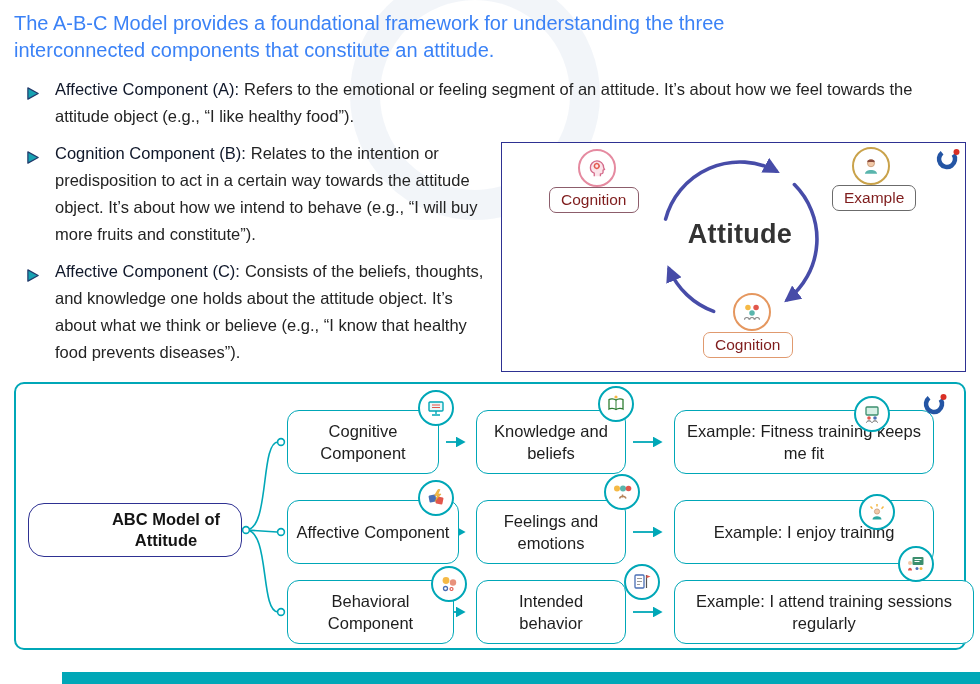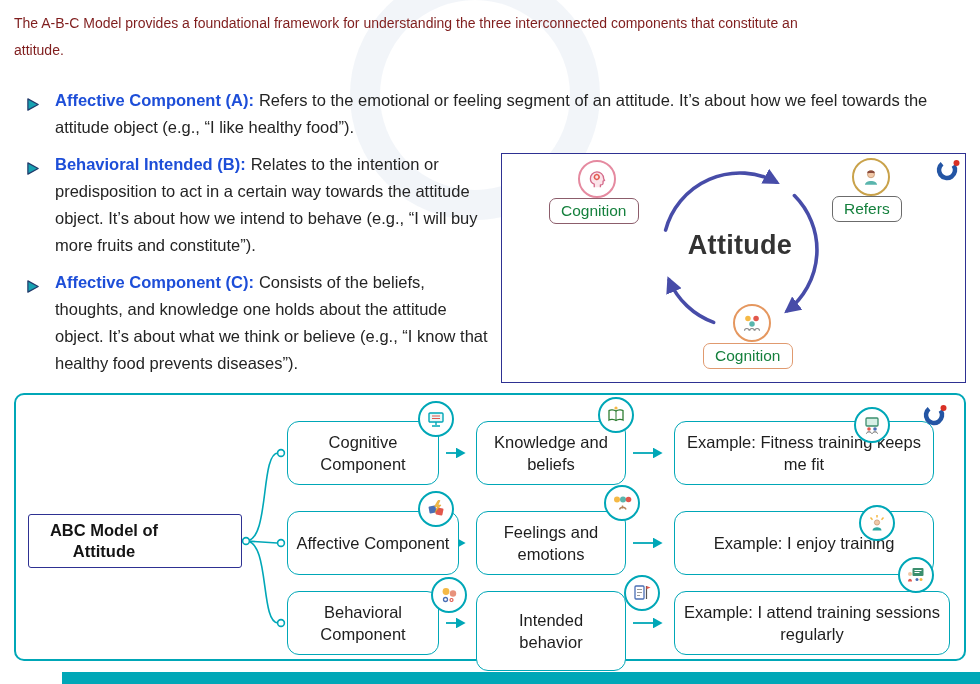--- a/index.html
+++ b/index.html
@@ -3,56 +3,56 @@
 <meta charset="utf-8">
 <style>
   *{margin:0;padding:0;box-sizing:border-box}
   html,body{width:980px;height:684px}
   body{font-family:"Liberation Sans",sans-serif;background:#fff;color:#262626;overflow:hidden}
   .page{position:relative;width:980px;height:684px;padding:10px 14px 0;background:#fff;overflow:hidden}
   .watermark{position:absolute;border-radius:50%;pointer-events:none;z-index:0}
   .wm-top{left:350px;top:-30px;width:250px;height:250px;border:30px solid rgba(170,190,215,.15)}
   .wm-flow{left:330px;top:430px;width:190px;height:190px;border:24px solid rgba(170,190,215,.16)}
   .content{position:relative;z-index:1}
-  .intro{font-size:14px;line-height:27px;margin-bottom:23px;max-width:818px;color:#7f1d1d}
+  .intro{font-size:20px;line-height:27px;margin-bottom:12px;max-width:818px;color:#3b82f6}
   .bullet{position:relative;padding-left:41px;font-size:16.5px;line-height:27px;margin-bottom:10px;color:#242424}
   .marker{position:absolute;left:12px;top:6px;width:15px;height:15px}
-  .b-label{font-weight:700;color:#1d4ed8;margin-right:5px}
+  .b-label{font-weight:400;color:#0f172a;margin-right:5px}
 
   
   .cycle-box{float:right;width:465px;height:230px;margin:2px 0 10px 12px;border:1.6px solid #2e3192;background:#fff;position:relative}
   .cycle-arrows{position:absolute;left:0;top:0}
   .attitude-center{position:absolute;left:153px;top:76px;width:170px;text-align:center;font-size:27px;font-weight:700;color:#333;letter-spacing:.3px}
-  .cpill{position:absolute;border-radius:7px;background:#fff;font-size:15.5px;color:#15803d;padding:3px 11px;text-align:center;white-space:nowrap;z-index:2}
+  .cpill{position:absolute;border-radius:7px;background:#fff;font-size:15.5px;color:#7f1d1d;padding:3px 11px;text-align:center;white-space:nowrap;z-index:2}
   .pill-cognition{left:47px;top:44px;border:1.4px solid #8c5d6b}
   .pill-affect{left:330px;top:42px;border:1.4px solid #6b6b6b}
   .pill-behaviour{left:201px;top:189px;border:1.4px solid #e09a6f}
   .cicon{position:absolute;width:38px;height:38px;border-radius:50%;background:#fff;display:flex;align-items:center;justify-content:center;z-index:2}
   .icon-cognition{left:76px;top:6px;border:2px solid #e58aa0}
   .icon-affect{left:350px;top:4px;border:2px solid #c9a24a}
   .icon-behaviour{left:231px;top:150px;border:2px solid #e5975f}
   .logo{position:absolute;width:26px;height:26px;z-index:4}
   .logo-cycle{right:4px;top:2px}
   .logo-flow{right:16px;top:6px}
 
   
   .flow-box{clear:both;position:relative;width:952px;height:268px;margin-top:8px;border:2px solid #00a7b7;border-radius:10px;background:#fff}
   .flow-lines{position:absolute;left:0;top:0}
-  .root-box{position:absolute;left:12px;top:119px;width:214px;height:54px;border:1.7px solid #2e3192;border-radius:3px;background:#fff;display:flex;align-items:center;justify-content:flex-start;text-align:center;font-weight:700;font-size:16.5px;line-height:21px;color:#141414;z-index:2}
+  .root-box{position:absolute;left:12px;top:119px;width:214px;height:54px;border:1.7px solid #2e3192;border-radius:16px;background:#fff;display:flex;align-items:center;justify-content:flex-end;text-align:center;font-weight:700;font-size:16.5px;line-height:21px;color:#141414;z-index:2}
   .root-box span{display:inline-block;max-width:150px}
   .fbox{position:absolute;border:1.7px solid #00a7b7;border-radius:12px;background:#fff;display:flex;align-items:center;justify-content:center;text-align:center;font-size:16.5px;line-height:22px;color:#1e1e1e;padding:4px 8px;z-index:2}
   .bx-r0c0{left:271px;top:26px;width:152px;height:64px}
   .bx-r0c1{left:460px;top:26px;width:150px;height:64px}
   .bx-r0c2{left:658px;top:26px;width:260px;height:64px}
   .bx-r1c0{left:271px;top:116px;width:172px;height:64px}
   .bx-r1c1{left:460px;top:116px;width:150px;height:64px}
   .bx-r1c2{left:658px;top:116px;width:260px;height:64px}
-  .bx-r2c0{left:271px;top:196px;width:152px;height:64px}
-  .bx-r2c1{left:460px;top:196px;width:150px;height:80px}
-  .bx-r2c2{left:658px;top:196px;width:276px;height:64px}
+  .bx-r2c0{left:271px;top:196px;width:167px;height:64px}
+  .bx-r2c1{left:460px;top:196px;width:150px;height:64px}
+  .bx-r2c2{left:658px;top:196px;width:300px;height:64px}
   .badge{position:absolute;width:36px;height:36px;border-radius:50%;background:#fff;border:2px solid #00a7b7;display:flex;align-items:center;justify-content:center;z-index:3}
   .bg-r0c0{left:402px;top:6px}
   .bg-r0c1{left:582px;top:2px}
   .bg-r0c2{left:838px;top:12px}
   .bg-r1c0{left:402px;top:96px}
   .bg-r1c1{left:588px;top:90px}
   .bg-r1c2{left:843px;top:110px}
   .bg-r2c0{left:415px;top:182px}
   .bg-r2c1{left:608px;top:180px}
   .bg-r2c2{left:882px;top:162px}
@@ -103,21 +103,21 @@
       </div>
       <div class="cpill pill-cognition">Cognition</div>
 
       <div class="cicon icon-affect">
         <svg width="22" height="22" viewBox="0 0 20 20">
           <circle cx="10" cy="7.5" r="3.2" fill="#f2c9a8" stroke="#c89b78" stroke-width=".8"></circle>
           <path d="M6.6 6C7 3.6 13 3.6 13.4 6c.1 1-1.4.4-3.4.4S6.5 7 6.6 6z" fill="#8a4a3b"></path>
           <path d="M4.5 17c0-4.6 11-4.6 11 0z" fill="#59b5ad"></path>
         </svg>
       </div>
-      <div class="cpill pill-affect">Refers</div>
+      <div class="cpill pill-affect">Example</div>
 
       <div class="cicon icon-behaviour">
         <svg width="22" height="22" viewBox="0 0 20 20">
           <circle cx="6.3" cy="5.8" r="2.5" fill="#f5b945"></circle>
           <circle cx="13.7" cy="5.8" r="2.5" fill="#e2574c"></circle>
           <circle cx="10" cy="10.8" r="2.5" fill="#59b5ad"></circle>
           <path d="M3.2 17c0-2.6 4.2-2.6 4.2 0 M7.9 17c0-2.6 4.2-2.6 4.2 0 M12.6 17c0-2.6 4.2-2.6 4.2 0" stroke="#888" stroke-width="1" fill="none"></path>
         </svg>
       </div>
       <div class="cpill pill-behaviour">Cognition</div>
@@ -129,21 +129,21 @@
         </svg>
       </div>
     </div>
 
     <p class="bullet">
       <span class="marker">
         <svg width="15" height="15" viewBox="0 0 16 16">
             <path d="M2 2 L13 8 L2 14 Z" fill="#17a2b2" stroke="#223a6b" stroke-width="1.3" stroke-linejoin="round"></path>
           </svg>
       </span>
-      <strong class="b-label">Behavioral Intended (B):</strong><span class="b-text">Relates to the intention or predisposition to act in a certain way towards the attitude object. It’s about how we intend to behave (e.g., “I will buy more fruits and constitute”).</span>
+      <strong class="b-label">Cognition Component (B):</strong><span class="b-text">Relates to the intention or predisposition to act in a certain way towards the attitude object. It’s about how we intend to behave (e.g., “I will buy more fruits and constitute”).</span>
     </p>
 
     <p class="bullet">
       <span class="marker">
         <svg width="15" height="15" viewBox="0 0 16 16">
             <path d="M2 2 L13 8 L2 14 Z" fill="#17a2b2" stroke="#223a6b" stroke-width="1.3" stroke-linejoin="round"></path>
           </svg>
       </span>
       <strong class="b-label">Affective Component (C):</strong><span class="b-text">Consists of the beliefs, thoughts, and knowledge one holds about the attitude object. It’s about what we think or believe (e.g., “I know that healthy food prevents diseases”).</span>
     </p>

